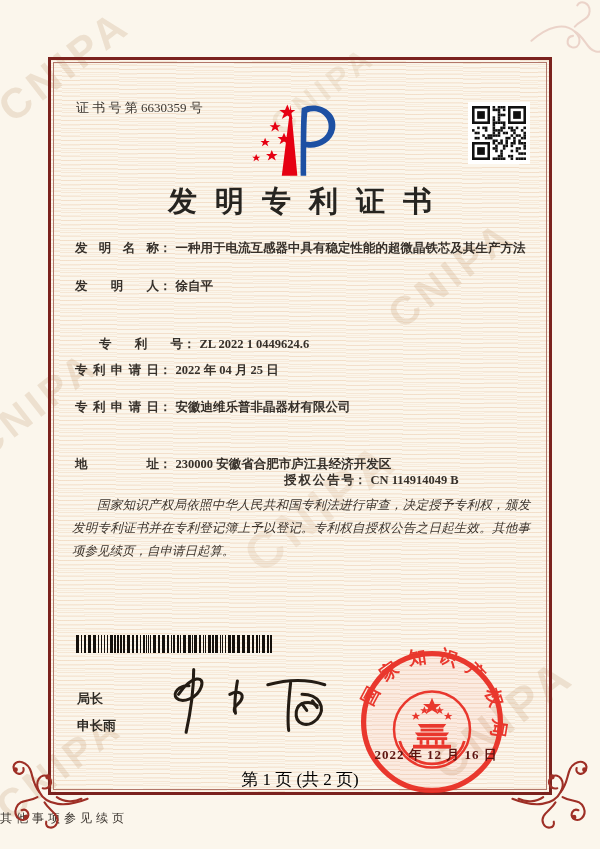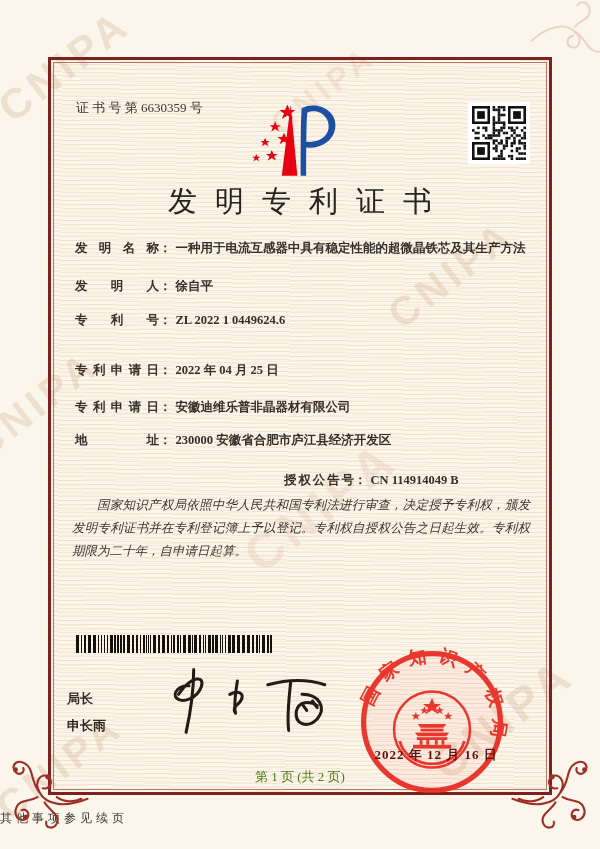--- a/index.html
+++ b/index.html
@@ -28,46 +28,46 @@
   .cert-border-inner {
     position:absolute; left:2px; top:2px; right:2px; bottom:2px;
     border:1px solid #b2776a;
   }
   .content { position:absolute; inset:0; z-index:2; }
   .cert-no { position:absolute; left:76px; top:99px; font-size:13px; color:#3a342e; }
   .logo { position:absolute; left:238px; top:98px; }
   .qr { position:absolute; left:468px; top:102px; width:62px; height:62px; background:#fff; padding:4px; }
   .title {
     position:absolute; left:0; top:182px; width:100%;
-    text-align:center; font-size:29px; font-weight:normal; color:#262420;
+    text-align:center; font-size:29px; font-weight:bold; color:#262420;
     letter-spacing:18px; text-indent:18px;
   }
   .fields { position:absolute; left:75px; top:0; font-size:12.5px; font-weight:bold; }
   .frow { position:absolute; left:0; white-space:nowrap; }
   .flabel { display:inline-block; width:84px; text-align:justify; text-align-last:justify; }
   .fcolon { display:inline-block; }
   .fval { display:inline-block; padding-left:4px; }
   .grant-no-cell { position:absolute; left:209px; top:0; white-space:nowrap; }
   .grant-no-cell .flabel { width:70px; }
   .body-text {
     position:absolute; left:72px; top:494px; width:458px;
     font-size:12.5px; line-height:1.82; text-align:justify;
     font-style:italic; color:#3b332c;
   }
   .body-text p { text-indent:2em; margin-bottom:2px; }
   .barcode { position:absolute; left:76px; top:635px; width:200px; height:18px; }
-  .director { position:absolute; left:67px; top:686px; font-size:13px; font-weight:bold; color:#2e2a24; line-height:2.05; }
+  .director { position:absolute; left:77px; top:686px; font-size:13px; font-weight:bold; color:#2e2a24; line-height:2.05; }
   .signature { position:absolute; left:150px; top:660px; }
   .seal { position:absolute; left:356px; top:646px; z-index:5; }
   .seal-date {
     position:absolute; left:361px; top:746px; width:150px; z-index:6;
     font-size:13px; font-weight:bold; color:#5d1410; letter-spacing:1px;
     text-align:center; white-space:nowrap;
   }
-  .page-num { position:absolute; left:0; top:768px; width:100%; text-align:center; font-size:13px; color:#4d7c0f; }
+  .page-num { position:absolute; left:0; top:768px; width:100%; text-align:center; font-size:17px; color:#000000; }
   .note { position:absolute; left:0; top:810px; width:100%; text-align:left; font-size:12px; letter-spacing:4px; color:#3a342e; z-index:2; }
   .flourish { position:absolute; z-index:3; }
   .flourish-tr { opacity:0.17; transform:rotate(160deg); }
   .flourish-br { transform:scaleX(-1); }
 </style>
 </head>
 <body>
 
 <div class="page">
 
@@ -267,41 +267,41 @@
 
     <div class="title">发明专利证书</div>
 
     <div class="fields">
       <div class="frow" style="top:240px;">
         <span class="flabel">发明名称</span><span class="fcolon">：</span><span class="fval">一种用于电流互感器中具有稳定性能的超微晶铁芯及其生产方法</span>
       </div>
       <div class="frow" style="top:278px;">
         <span class="flabel">发明人</span><span class="fcolon">：</span><span class="fval">徐自平</span>
       </div>
-      <div class="frow" style="top:312px;">
+      <div class="frow" style="top:336px;margin-left:24px;">
         <span class="flabel">专利号</span><span class="fcolon">：</span><span class="fval">ZL 2022 1 0449624.6</span>
       </div>
       <div class="frow" style="top:362px;text-decoration:underline;">
         <span class="flabel">专利申请日</span><span class="fcolon">：</span><span class="fval">2022 年 04 月 25 日</span>
       </div>
       <div class="frow" style="top:399px;">
         <span class="flabel">专利申请日</span><span class="fcolon">：</span><span class="fval">安徽迪维乐普非晶器材有限公司</span>
       </div>
-      <div class="frow" style="top:432px;">
+      <div class="frow" style="top:456px;">
         <span class="flabel">地址</span><span class="fcolon">：</span><span class="fval">230000  安徽省合肥市庐江县经济开发区</span>
       </div>
       <div class="frow" style="top:472px; width:470px;">
         <span class="grant-no-cell">
           <span class="flabel">授权公告号</span><span class="fcolon">：</span><span class="fval">CN 114914049 B</span>
         </span>
       </div>
     </div>
 
     <div class="body-text">
-      <p>国家知识产权局依照中华人民共和国专利法进行审查，决定授予专利权，颁发发明专利证书并在专利登记簿上予以登记。专利权自授权公告之日起生效。专利权期限为二十年，自申请日起算。</p>
+      <p>国家知识产权局依照中华人民共和国专利法进行审查，决定授予专利权，颁发发明专利证书并在专利登记簿上予以登记。专利权自授权公告之日起生效。其他事项参见续页，自申请日起算。</p>
     </div>
 
     <svg class="barcode" id="barcode-bars" width="200" height="18" viewBox="0 0 200 18">
         <rect x="0" y="0" width="3" height="18" fill="#14100c"></rect>
         <rect x="5" y="0" width="1" height="18" fill="#14100c"></rect>
         <rect x="8" y="0" width="2" height="18" fill="#14100c"></rect>
         <rect x="12" y="0" width="3" height="18" fill="#14100c"></rect>
         <rect x="17" y="0" width="3" height="18" fill="#14100c"></rect>
         <rect x="22" y="0" width="1" height="18" fill="#14100c"></rect>
         <rect x="25" y="0" width="1" height="18" fill="#14100c"></rect>

